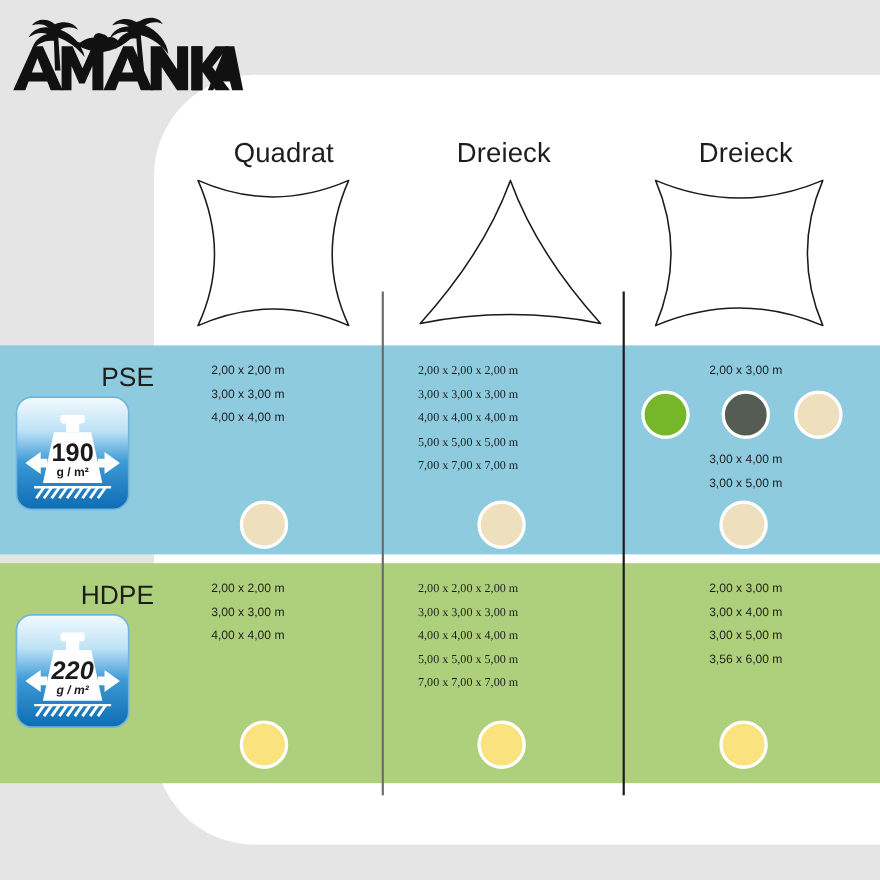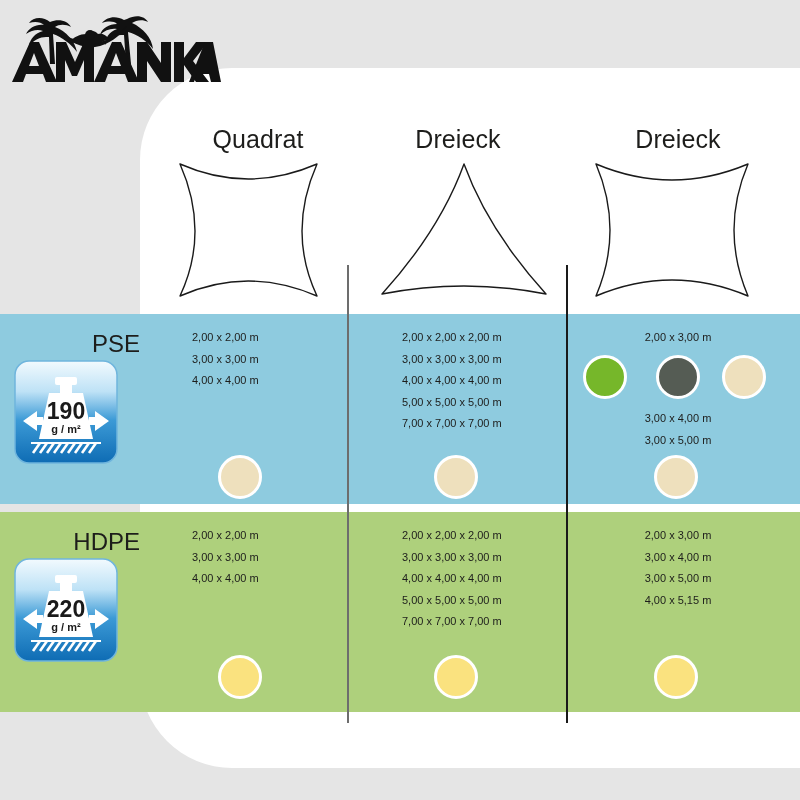--- a/index.html
+++ b/index.html
@@ -122,36 +122,36 @@
   #label-hdpe { top: 528px; }
 
   .weight-badge {
     position: absolute;
     left: 13px;
     width: 106px;
     height: 106px;
     z-index: 7;
   }
   #badge-pse  { top: 359px; }
-  #badge-hdpe { top: 557px; }
+  #badge-hdpe { top: 557px; font-style: italic; }
   .weight-badge svg { display: block; width: 100%; height: 100%; }
 
   
   .size-list {
     position: absolute;
     z-index: 7;
     font-size: 11px;
     line-height: 21.5px;
     color: #1d1d1b;
     white-space: nowrap;
   }
   .size-list .size-line { display: block; }
 
   .size-list.col0 { left: 192px; text-align: left; }
-  .size-list.col1 { left: 402px; text-align: left; }
+  .size-list.col1 { left: 380px; text-align: left; font-family: Liberation Serif, serif; }
   .size-list.col2 { left: 578px; width: 200px; text-align: center; }
 
   #sizes-pse-0  { top: 327px; }
   #sizes-pse-1  { top: 327px; }
   #sizes-pse-2a { top: 327px; }
   #sizes-pse-2b { top: 408px; }
 
   #sizes-hdpe-0 { top: 525px; }
   #sizes-hdpe-1 { top: 525px; }
   #sizes-hdpe-2 { top: 525px; }
@@ -348,21 +348,21 @@
     <span class="size-line">2,00 x 2,00 x 2,00 m</span>
     <span class="size-line">3,00 x 3,00 x 3,00 m</span>
     <span class="size-line">4,00 x 4,00 x 4,00 m</span>
     <span class="size-line">5,00 x 5,00 x 5,00 m</span>
     <span class="size-line">7,00 x 7,00 x 7,00 m</span>
   </div>
 <div class="size-list col2" id="sizes-hdpe-2">
     <span class="size-line">2,00 x 3,00 m</span>
     <span class="size-line">3,00 x 4,00 m</span>
     <span class="size-line">3,00 x 5,00 m</span>
-    <span class="size-line">4,00 x 5,15 m</span>
+    <span class="size-line">3,56 x 6,00 m</span>
   </div>
 
 <div class="swatch lg" id="sw-pse-2-a" style="background: rgb(118, 183, 42);"></div>
 <div class="swatch lg" id="sw-pse-2-b" style="background: rgb(85, 92, 84);"></div>
 <div class="swatch lg" id="sw-pse-2-c" style="background: rgb(238, 224, 189);"></div>
 
 <div class="swatch lg" id="sw-pse-b0" style="background: rgb(238, 224, 189);"></div>
 <div class="swatch lg" id="sw-pse-b1" style="background: rgb(238, 224, 189);"></div>
 <div class="swatch lg" id="sw-pse-b2" style="background: rgb(238, 224, 189);"></div>
 

